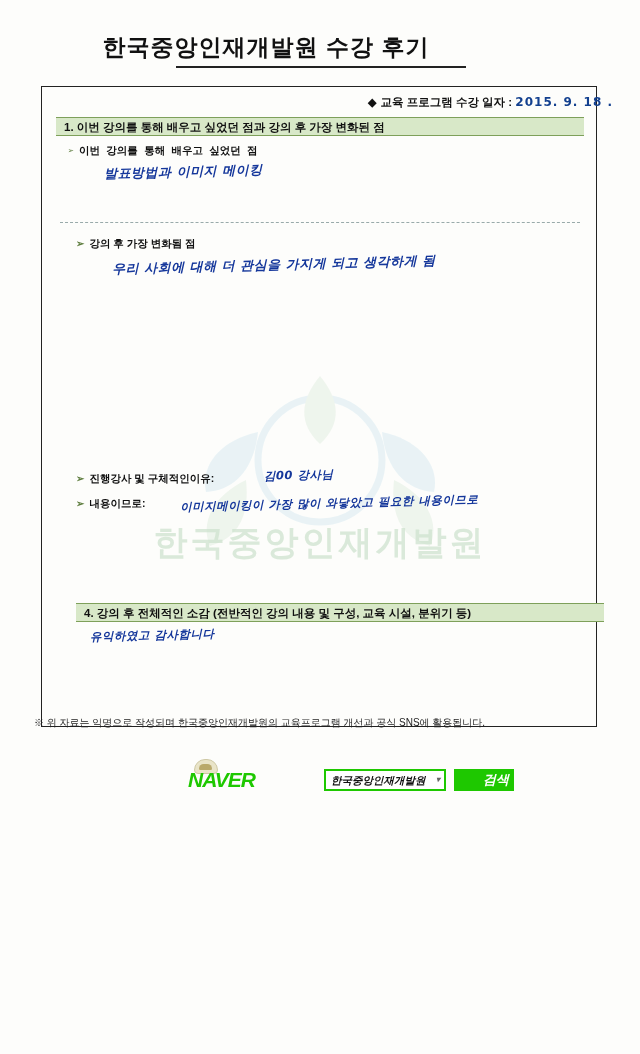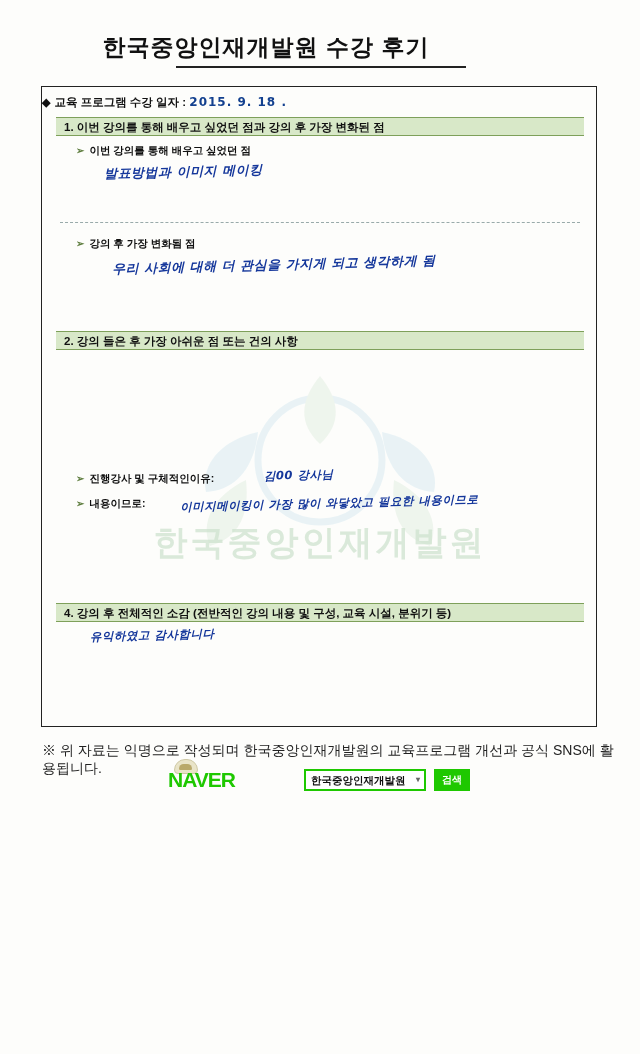--- a/index.html
+++ b/index.html
@@ -75,24 +75,24 @@
     top: 86px;
     width: 556px;
     height: 641px;
     border: 1.5px solid #222;
     box-sizing: border-box;
     background: transparent;
   }
 
   .date-line {
     position: absolute;
-    left: 0;
+    left: 15px;
     top: 8px;
     width: 556px;
-    text-align: left;
+    text-align: right;
     font-size: 11.5px;
     font-weight: bold;
     color: #111;
   }
   .date-line .diamond { font-size: 11px; margin-right: 4px; }
   .date-hand {
     font-family: "DejaVu Sans", sans-serif;
     color: #13408f;
     font-weight: bold;
     font-size: 12px;
@@ -141,34 +141,34 @@
     font-weight: bold;
     letter-spacing: .5px;
     transform: rotate(-1.5deg);
     white-space: nowrap;
   }
   .hand.small { font-size: 11.5px; }
 
   .footnote {
     position: absolute;
     left: 34px;
-    top: 742px;
+    top: 716px;
     width: 580px;
-    font-size: 14px;
+    font-size: 10px;
     color: #222;
-    margin-left: 8px;
   }
 
   
   .naver-row {
     position: absolute;
-    left: 168px;
+    left: 188px;
     top: 766px;
     width: 310px;
     height: 30px;
+    font-style: italic;
   }
   .naver-logo {
     position: absolute;
     left: 0; top: 2px;
     font-size: 21px;
     font-weight: bold;
     color: #1ec800;
     letter-spacing: -1px;
   }
   .naver-hat {
@@ -212,24 +212,25 @@
     color: #666;
   }
   .search-btn {
     position: absolute;
     left: 266px;
     top: 3px;
     width: 36px;
     height: 22px;
     background: #1ec800;
     color: #fff;
-    font-size: 10px;
+    font-size: 13px;
     font-weight: bold;
     text-align: center;
     line-height: 22px;
+    padding-left: 24px;
   }
 </style>
 </head>
 <body>
 
 <div class="page">
 
   <div class="title">한국중앙인재개발원 수강 후기</div>
   <div class="title-underline"></div>
 
@@ -245,46 +246,45 @@
 
   <div class="form-box">
 
     <div class="date-line">
       <span class="diamond">◆</span><span>교육 프로그램 수강 일자 :</span>
       <span class="date-hand">2015. 9. 18 .</span>
     </div>
 
     <div class="section-head" style="top:30px;">1. 이번 강의를 통해 배우고 싶었던 점과 강의 후 가장 변화된 점</div>
 
-    <div class="bullet-line" style="left:34px; top:57px;">
+    <div class="bullet-line" style="left:26px; top:57px;font-family:Liberation Mono, monospace;">
       <span class="arrow">➢</span><span>이번 강의를 통해 배우고 싶었던 점</span>
     </div>
     <div class="hand" style="left:62px; top:76px;">발표방법과 이미지 메이킹</div>
 
     <div class="dashed-sep" style="top:135px;"></div>
 
     <div class="bullet-line" style="left:34px; top:150px;text-align:center;">
       <span class="arrow">➢</span><span>강의 후 가장 변화됨 점</span>
     </div>
     <div class="hand" style="left:70px; top:169px;">우리 사회에 대해 더 관심을 가지게 되고 생각하게 됨</div>
 
-    <div class="section-head" style="top:244px;">2. 강의 들은 후 가장 아쉬운 점 또는 건의 사항</div>
 
 
     <div class="bullet-line" style="left:34px; top:385px;">
       <span class="arrow">➢</span><span>진행강사 및 구체적인이유:</span>
     </div>
     <div class="hand small" style="left:222px; top:381px;">김00 강사님</div>
 
     <div class="bullet-line" style="left:34px; top:410px;">
       <span class="arrow">➢</span><span>내용이므로:</span>
     </div>
     <div class="hand small" style="left:138px; top:409px;">이미지메이킹이 가장 많이 와닿았고 필요한 내용이므로</div>
 
-    <div class="section-head" style="top:516px;">4. 강의 후 전체적인 소감 (전반적인 강의 내용 및 구성, 교육 시설, 분위기 등)</div>
+    <div class="section-head" style="top:516px;margin-left:20px;">4. 강의 후 전체적인 소감 (전반적인 강의 내용 및 구성, 교육 시설, 분위기 등)</div>
 
     <div class="hand small" style="left:48px; top:541px;">유익하였고 감사합니다</div>
 
   </div>
 
   <div class="footnote">※ 위 자료는 익명으로 작성되며 한국중앙인재개발원의 교육프로그램 개선과 공식 SNS에 활용됩니다.</div>
 
   <div class="naver-row">
     <div class="naver-hat"></div>
     <div class="naver-logo">NAVER</div>

